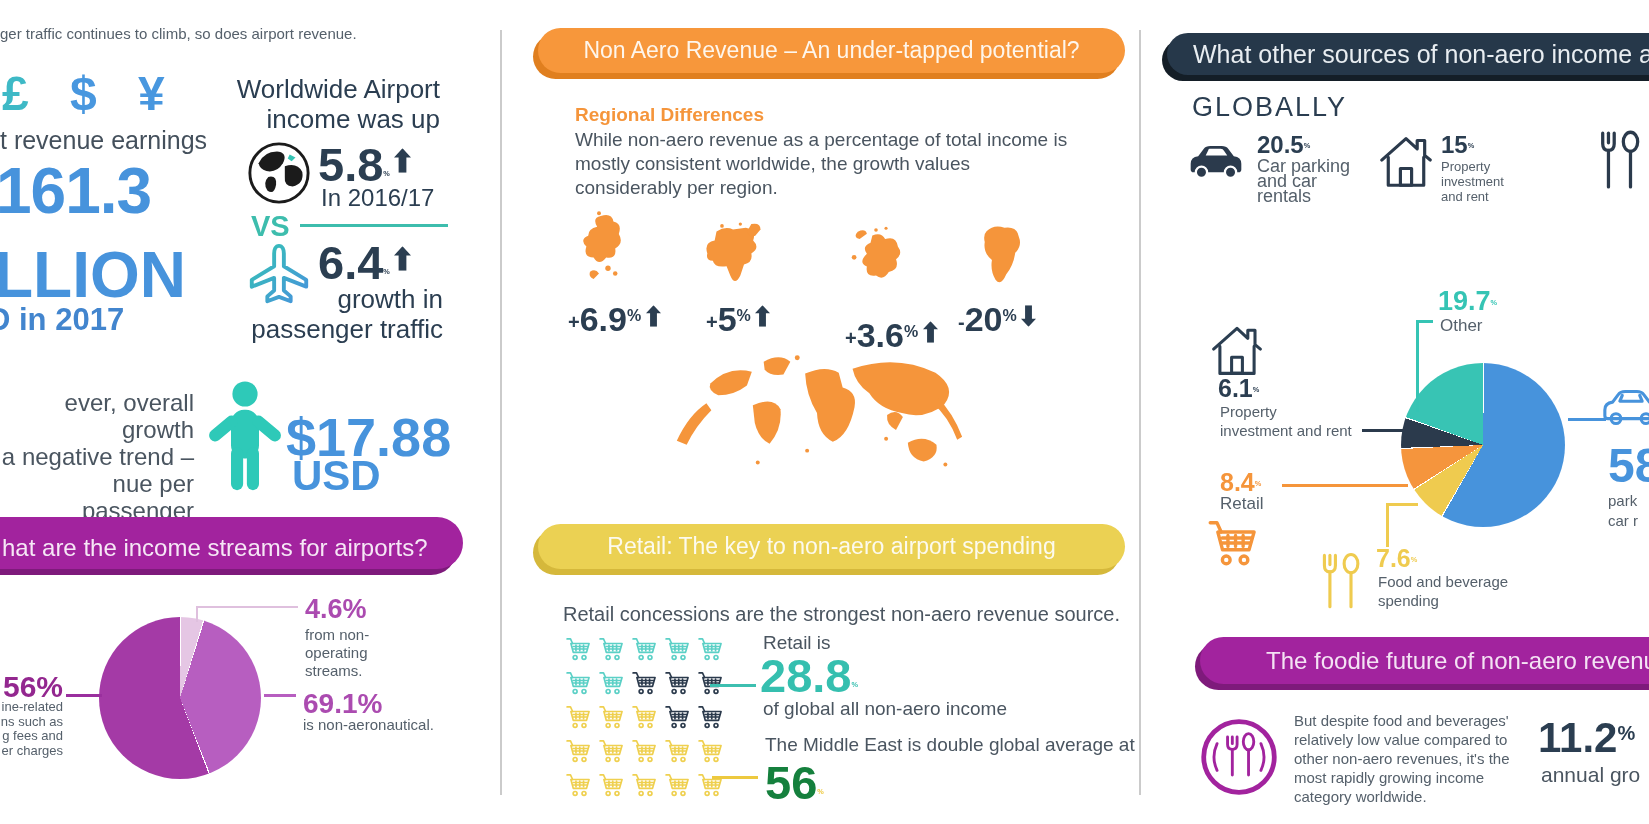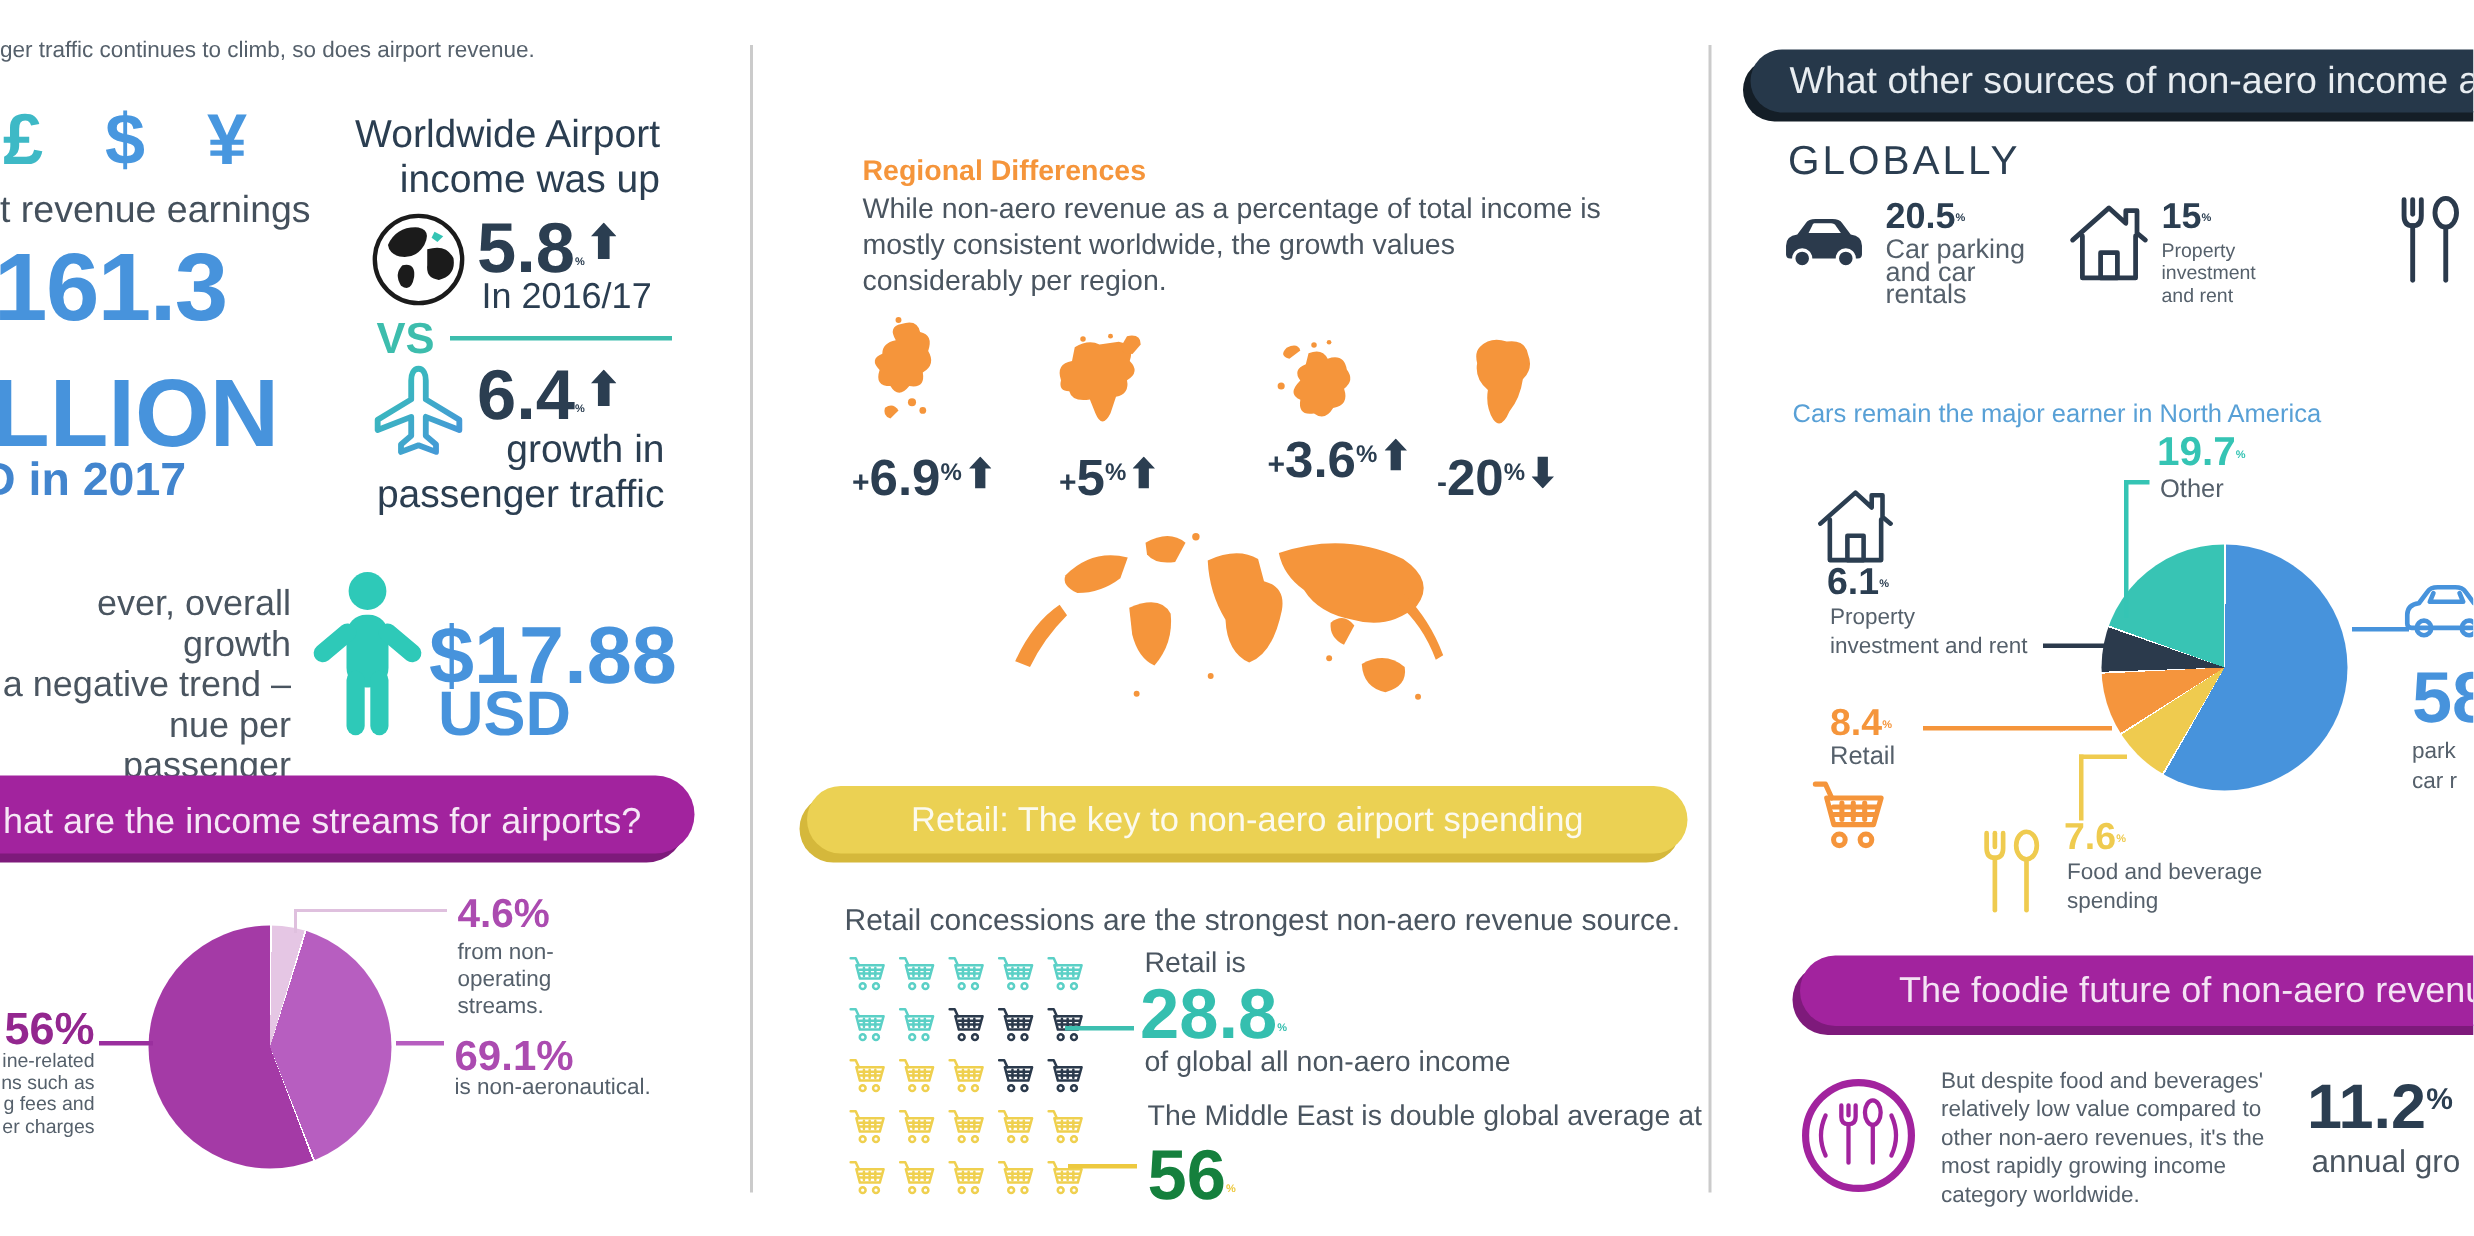--- a/index.html
+++ b/index.html
@@ -188,20 +188,23 @@
   <div class="t gray" style="left:303px;top:716px;font-size:15px">is non-aeronautical.</div>
   <div class="line" style="left:66px;top:694px;width:36px;height:3px;background:#9A2F9E"></div>
   <div class="t b r" style="left:0;top:670px;width:63px;font-size:30px;color:#93278F">56%</div>
   <div class="t gray r" style="left:0;top:700px;width:63px;font-size:13px;line-height:14.5px">
     <span>ine-related</span><br>
     <span>ns such as</span><br>
     <span>g fees and</span><br>
     <span>er charges</span>
   </div>
 
+  <div class="banner" style="left:538px;top:28px;width:587px;height:45px;background:#F7973B;box-shadow:-5px 6px 0 #E07F1F;justify-content:center">
+    <span style="font-size:23px;color:#FEF6EC">Non Aero Revenue – An under-tapped potential?</span>
+  </div>
 
   <div class="t b" style="left:575px;top:104px;font-size:19px;color:#F5953B">Regional Differences</div>
   <div class="t" style="left:575px;top:128px;font-size:19px;line-height:24px;color:#4A5560;white-space:normal;width:500px">
     <span>While non-aero revenue as a percentage of total income is</span><br>
     <span>mostly consistent worldwide, the growth values</span><br>
     <span>considerably per region.</span>
   </div>
 
   <svg class="icon" style="left:572px;top:208px;width:54px;height:88px" viewBox="0 0 60 92">
     <g fill="#F5953B">
@@ -238,21 +241,21 @@
     <svg class="arrow navy" style="width:15px;height:22px;vertical-align:4px" viewBox="0 0 14 20">
         <use href="#sym-arrow"></use>
       </svg>
   </div>
   <div class="t" style="left:706px;top:300px">
     <span class="b navy" style="font-size:20px;vertical-align:2px">+</span><span class="b navy" style="font-size:34px">5</span><span class="sup navy" style="font-size:16px">%</span>
     <svg class="arrow navy" style="width:15px;height:22px;vertical-align:4px" viewBox="0 0 14 20">
         <use href="#sym-arrow"></use>
       </svg>
   </div>
-  <div class="t" style="left:845px;top:288px">
+  <div class="t" style="left:845px;top:316px">
     <span class="b navy" style="font-size:20px;vertical-align:2px">+</span><span class="b navy" style="font-size:34px">3.6</span><span class="sup navy" style="font-size:16px">%</span>
     <svg class="arrow navy" style="width:15px;height:22px;vertical-align:4px" viewBox="0 0 14 20">
         <use href="#sym-arrow"></use>
       </svg>
   </div>
   <div class="t" style="left:958px;top:300px">
     <span class="b navy" style="font-size:20px;vertical-align:2px">-</span><span class="b navy" style="font-size:34px">20</span><span class="sup navy" style="font-size:16px">%</span>
     <svg class="arrow navy" style="width:15px;height:22px;vertical-align:4px;transform:rotate(180deg)" viewBox="0 0 14 20">
         <use href="#sym-arrow"></use>
       </svg>
@@ -378,21 +381,20 @@
   </div>
   <div class="t gray" style="left:1441px;top:159px;font-size:13px;line-height:15px;white-space:normal;width:110px">
     <span>Property investment</span><br>
     <span>and rent</span>
   </div>
 
   <svg class="icon" style="left:1596px;top:128px;width:46px;height:66px;color:#2B3A4C">
       <use href="#sym-forkspoon"></use>
     </svg>
 
-  <div class="t" style="left:1195px;top:266px;font-size:17px;color:#58A0D6">Cars remain the major earner in North America</div>
 
   <div class="pie" style="left: 1401px; top: 363px; width: 164px; height: 164px; background: conic-gradient(rgb(255, 255, 255) 0deg, rgb(255, 255, 255) 0.9deg, rgb(71, 147, 220) 0.9deg, rgb(71, 147, 220) 209.52deg, rgb(255, 255, 255) 209.52deg, rgb(255, 255, 255) 210.42deg, rgb(239, 203, 79) 210.42deg, rgb(239, 203, 79) 236.88deg, rgb(255, 255, 255) 236.88deg, rgb(255, 255, 255) 237.78deg, rgb(245, 149, 61) 237.78deg, rgb(245, 149, 61) 267.12deg, rgb(255, 255, 255) 267.12deg, rgb(255, 255, 255) 268.02deg, rgb(43, 58, 76) 268.02deg, rgb(43, 58, 76) 289.08deg, rgb(255, 255, 255) 289.08deg, rgb(255, 255, 255) 289.98deg, rgb(56, 196, 180) 289.98deg, rgb(56, 196, 180) 360deg);"></div>
 
   <div class="line" style="left:1416px;top:320px;width:3px;height:92px;background:#35C4B4"></div>
   <div class="line" style="left:1416px;top:320px;width:17px;height:3px;background:#35C4B4"></div>
   <div class="t" style="left:1438px;top:286px">
     <span class="b" style="font-size:27px;color:#35C4B4">19.7</span><span class="sup" style="color:#35C4B4">%</span>
   </div>
   <div class="t gray" style="left:1440px;top:316px;font-size:17px">Other</div>
 

